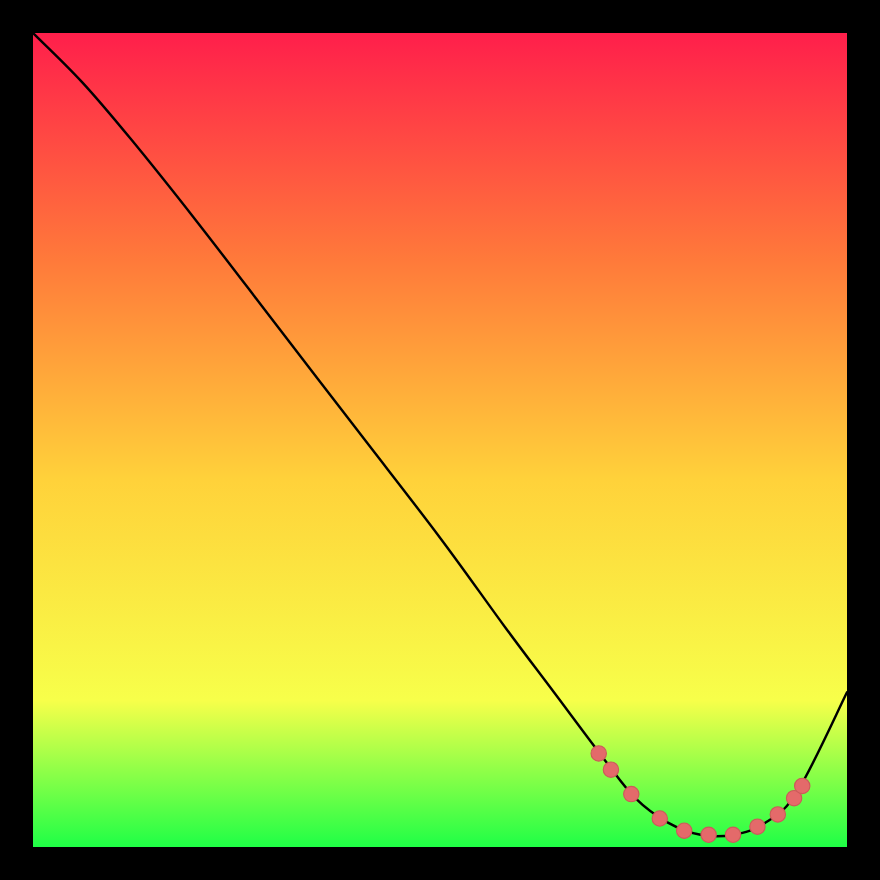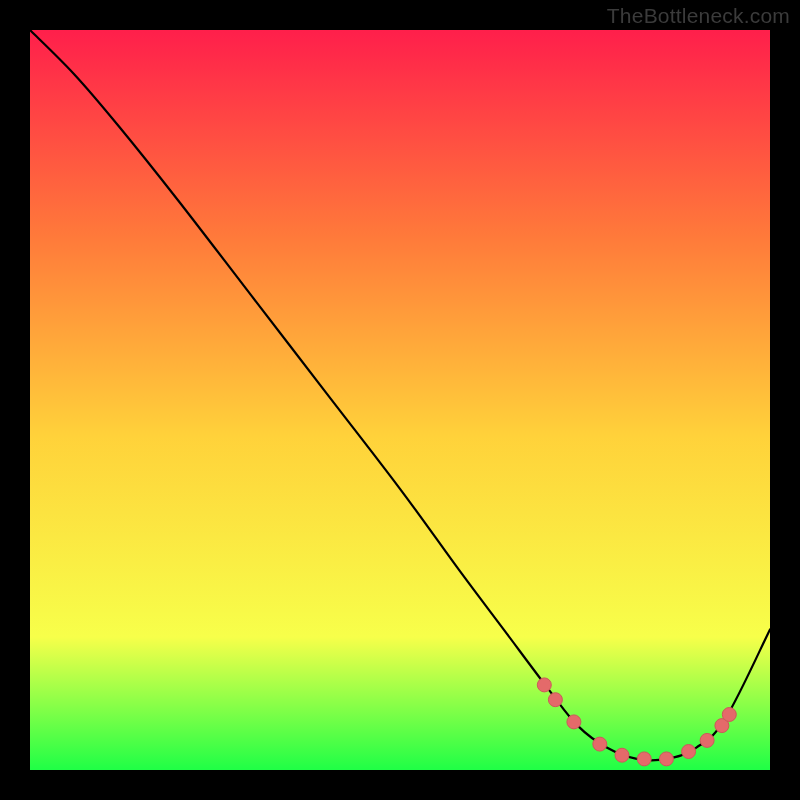--- a/index.html
+++ b/index.html
@@ -38,21 +38,20 @@
   .plot svg {
     display: block;
     width: 740px;
     height: 740px;
   }
 </style>
 </head>
 <body>
 
 <div class="stage">
-  <div class="watermark">TheBottleneck.com</div>
 
   <div class="plot">
     <svg viewBox="0 0 740 740" preserveAspectRatio="none">
       <defs>
         <linearGradient id="bg-grad" x1="0" y1="0" x2="0" y2="1">
           <stop id="g0" offset="0%" stop-color="#ff1f4b"></stop>
           <stop id="g1" offset="28%" stop-color="#ff7a3a"></stop>
           <stop id="g2" offset="55%" stop-color="#ffd23a"></stop>
           <stop id="g3" offset="82%" stop-color="#f7ff4a"></stop>
           <stop id="g4" offset="100%" stop-color="#1fff46"></stop>

